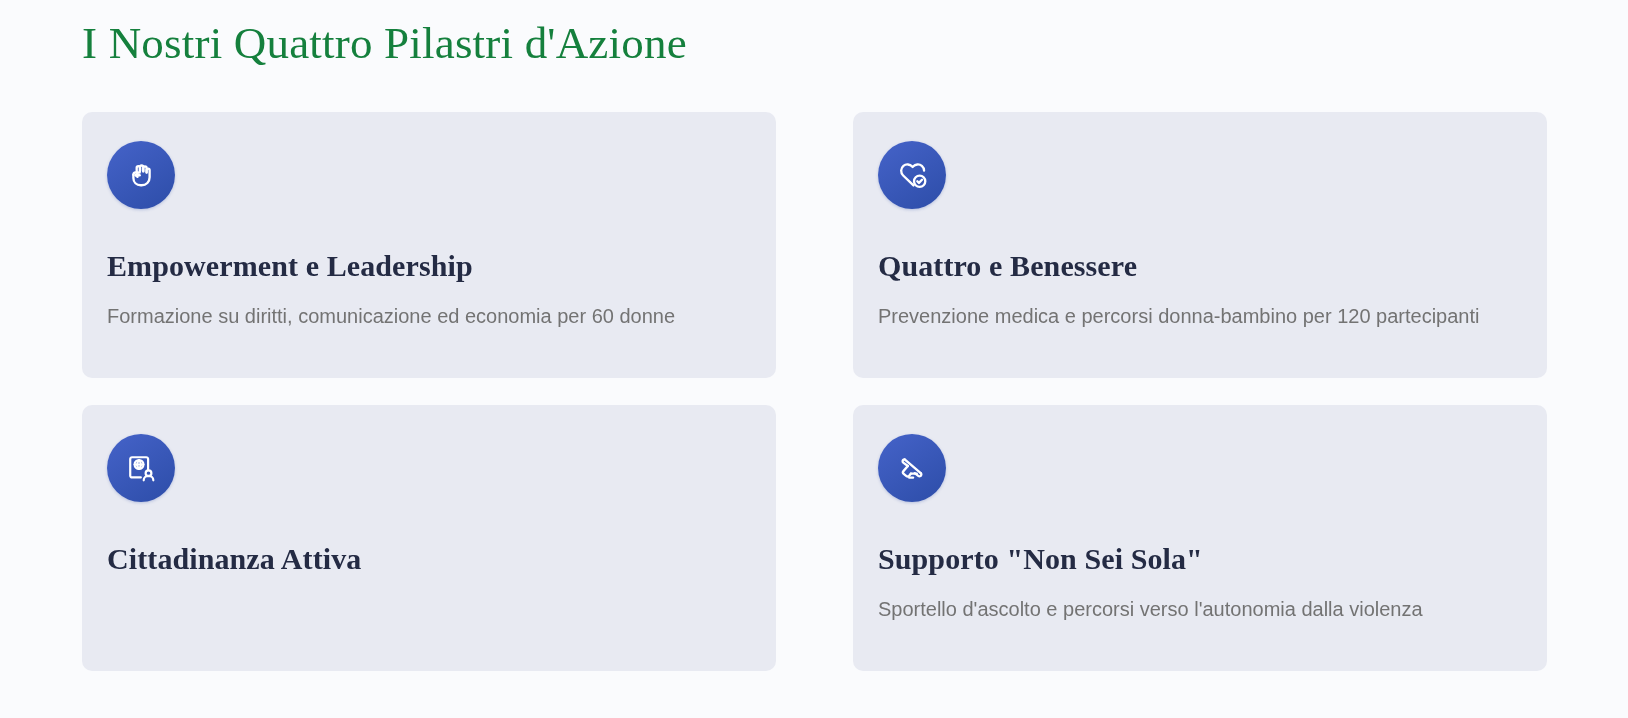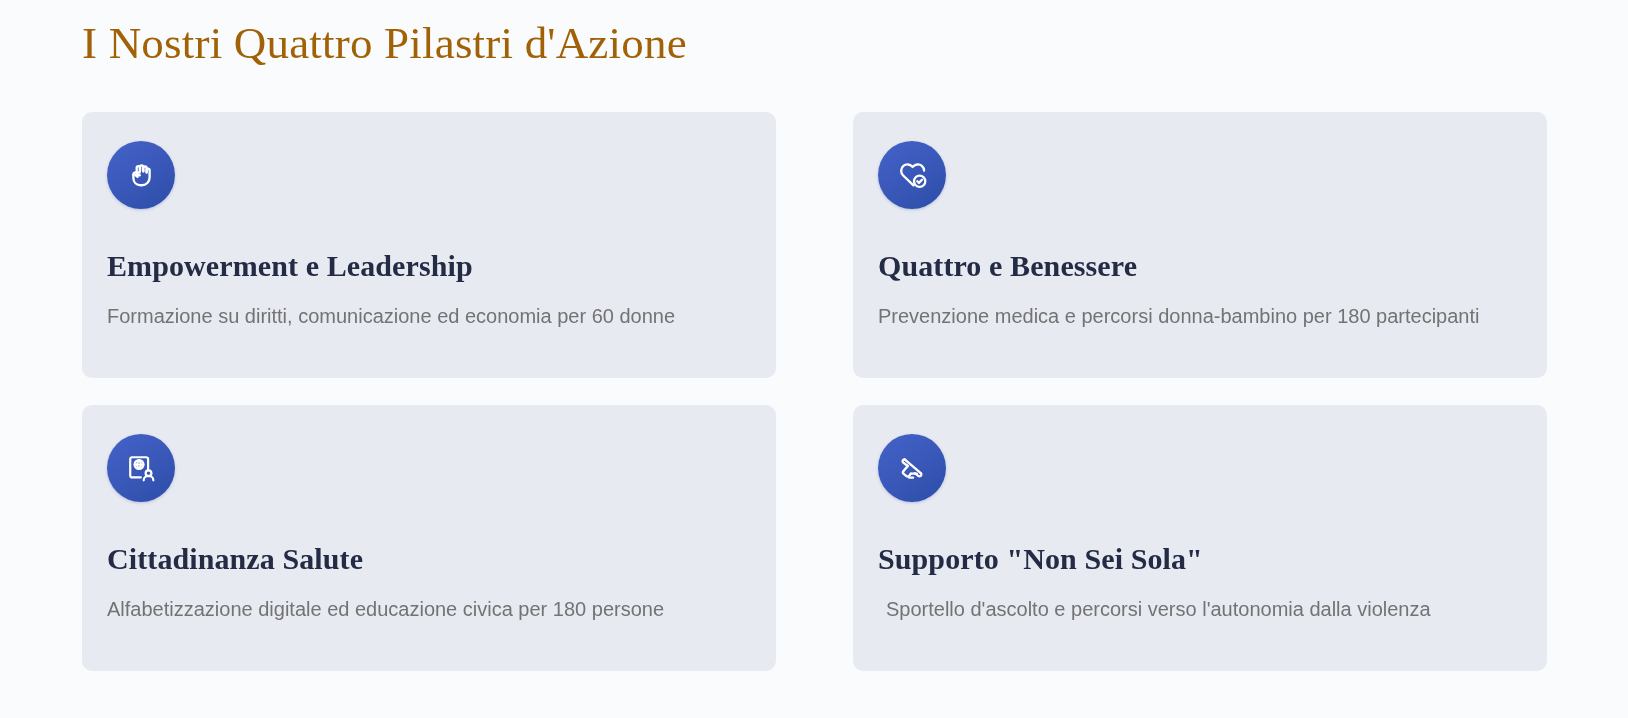--- a/index.html
+++ b/index.html
@@ -25,21 +25,21 @@
 
   .section-title {
     position: absolute;
     left: 82px;
     top: 14px;
     font-family: "Liberation Serif", serif;
     font-size: 45px;
     line-height: 58px;
     font-weight: 400;
     letter-spacing: 0.2px;
-    color: #a16207;
+    color: #15803d;
     white-space: nowrap;
   }
 
   .pillars-grid {
     position: absolute;
     left: 82px;
     top: 112px;
     width: 1465px;
     display: grid;
     grid-template-columns: 694px 694px;
@@ -84,21 +84,21 @@
 
   .pillar-desc {
     font-family: "Liberation Sans", sans-serif;
     font-size: 20px;
     line-height: 36px;
     font-weight: 400;
     color: #737373;
     max-width: 640px;
   }
 
-  .card-wide .pillar-desc { max-width: 680px; margin-left: 8px; }
+  .card-wide .pillar-desc { max-width: 680px; }
 </style>
 </head>
 <body>
 
 <div class="page">
 
   <h2 class="section-title">I Nostri Quattro Pilastri d'Azione</h2>
 
   <div class="pillars-grid">
 
@@ -120,36 +120,35 @@
 
     <div class="pillar-card">
       <div class="pillar-icon">
         <svg viewBox="0 0 24 24" fill="none" stroke="#ffffff" stroke-width="1.7" stroke-linecap="round" stroke-linejoin="round" aria-hidden="true">
           <path d="M12.7 19.2 5.2 12c-2-2-1.9-5.2.2-7 1.9-1.6 4.7-1.3 6.4.5l.3.3.3-.3c1.7-1.8 4.5-2.1 6.4-.5 1 .9 1.6 2.1 1.6 3.4"></path>
           <circle cx="17.2" cy="16.2" r="4.1"></circle>
           <path d="m15.5 16.2 1.2 1.2 2.2-2.3"></path>
         </svg>
       </div>
       <div class="pillar-heading">Quattro e Benessere</div>
-      <div class="pillar-desc">Prevenzione medica e percorsi donna-bambino per 180 partecipanti</div>
+      <div class="pillar-desc">Prevenzione medica e percorsi donna-bambino per 120 partecipanti</div>
     </div>
 
     <div class="pillar-card">
       <div class="pillar-icon">
         <svg viewBox="0 0 24 24" fill="none" stroke="#ffffff" stroke-width="1.6" stroke-linecap="round" stroke-linejoin="round" aria-hidden="true">
           <path d="M16.8 13.2V5.1a1.3 1.3 0 0 0-1.3-1.3H5.1a1.3 1.3 0 0 0-1.3 1.3v12.1a1.3 1.3 0 0 0 1.3 1.3h6.4"></path>
           <circle cx="10.2" cy="9.1" r="3.2"></circle>
           <path d="M7 9.1h6.4"></path>
           <path d="M10.2 5.9c1.6 1.9 1.6 4.5 0 6.4-1.6-1.9-1.6-4.5 0-6.4z"></path>
           <circle cx="17.1" cy="15.4" r="2.1"></circle>
           <path d="M13.6 20.6c0-1.9 1.6-3.2 3.5-3.2s3.5 1.3 3.5 3.2"></path>
         </svg>
       </div>
-      <div class="pillar-heading">Cittadinanza Salute</div>
-      <div class="pillar-desc">Alfabetizzazione digitale ed educazione civica per 180 persone</div>
+      <div class="pillar-heading">Cittadinanza Attiva</div>
     </div>
 
     <div class="pillar-card card-wide">
       <div class="pillar-icon">
         <svg viewBox="0 0 24 24" fill="none" stroke="#ffffff" stroke-width="1.7" stroke-linecap="round" stroke-linejoin="round" aria-hidden="true">
           <path d="M6.3 5.4 18 15.4"></path>
           <path d="M6.3 5.4c-.9-.1-1.5.5-1.5 1.3 0 .5.3.9.7 1.2l3.1 2.3"></path>
           <path d="M18 15.4c.6.5.6 1.5-.1 2-.5.4-1.2.4-1.7 0l-2.6-2"></path>
           <path d="M8.6 10.2 5.4 13.9c-.5.6-.4 1.5.2 2l2 1.6c.6.5 1.5.4 2-.2l1.3-1.6"></path>
           <path d="M10.9 15.7h4.2"></path>

